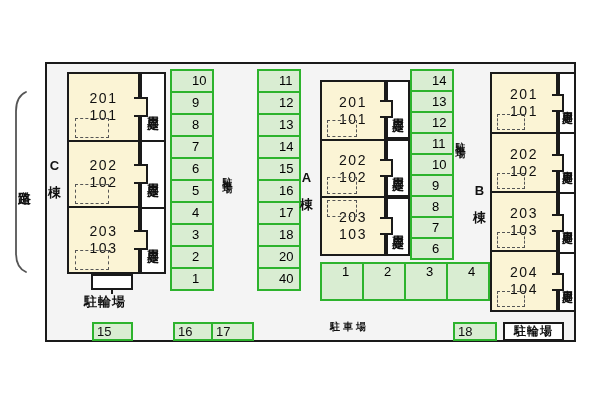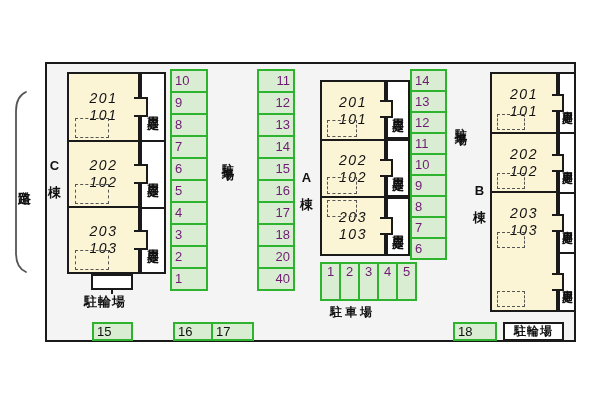--- a/index.html
+++ b/index.html
@@ -2,38 +2,38 @@
 <html><head>
 <meta charset="utf-8">
 <style>
   html,body{margin:0;padding:0;background:#fff;}
   *{box-sizing:border-box;}
   .canvas{position:relative;width:600px;height:400px;background:#ffffff;overflow:hidden;
           font-family:"Liberation Sans",sans-serif;color:#111;}
   .abs{position:absolute;}
   .site{border:2.5px solid #1a1a1a;background:#f4f4f4;}
   .vtext{writing-mode:vertical-rl;text-orientation:upright;letter-spacing:2px;line-height:1;}
-  .building{background:#fbf4d5;border:2px solid #1a1a1a;font-style:italic;}
+  .building{background:#fbf4d5;border:2px solid #1a1a1a;}
   .unit{position:absolute;left:0;right:0;display:flex;flex-direction:column;align-items:center;
         justify-content:center;font-size:14px;letter-spacing:1.5px;line-height:1.2;}
   .unit.divided{border-top:2px solid #1a1a1a;}
   .stair{position:absolute;border:1px dashed #555;background:transparent;}
   .garden{background:#ffffff;border:2px solid #1a1a1a;display:flex;align-items:center;justify-content:center;}
   .garden .vtext{font-size:12px;font-weight:600;letter-spacing:1px;}
   .bump{background:#fbf4d5;border:2px solid #1a1a1a;border-left:none;z-index:3;}
   .blabel{font-size:13px;font-weight:600;}
   .cellcol{display:flex;flex-direction:column;}
-  .cell{background:#d9edd2;border:2px solid #2db32d;font-size:13px;padding:0 3px;line-height:20px;color:#701a75;}
+  .cell{background:#d9edd2;border:2px solid #2db32d;font-size:13px;padding:0 20px;line-height:20px;color:#000000;}
   .cellcol .cell + .cell{margin-top:-2px;}
   .cell.r{text-align:right;}
   .cellrow{display:flex;flex-direction:row;}
   .cellrow .cell{text-align:center;padding-top:1px;line-height:14px;}
   .cellrow .cell + .cell{margin-left:-2px;}
   .gbox{background:#d9edd2;border:2px solid #2db32d;font-size:13px;padding:0 3px;line-height:16px;z-index:4;}
-  .plabel{font-size:12px;font-weight:600;letter-spacing:3px;}
+  .plabel{font-size:10px;font-weight:600;letter-spacing:3px;margin-top:16px;}
   .bikebox{background:#ffffff;border:2px solid #1a1a1a;font-size:12px;font-weight:700;
            display:flex;align-items:center;justify-content:center;z-index:4;letter-spacing:1px;}
   .smalltext{font-size:13px;font-weight:600;letter-spacing:1px;}
   .entrance{background:#ffffff;border:2px solid #1a1a1a;}
   .tick{background:#1a1a1a;}
 </style>
 </head>
 <body>
 
 <div class="canvas">
@@ -168,20 +168,24 @@
       <span>101</span>
     </div>
     <div class="unit divided" style="top:58px;height:59px;">
       <span>202</span>
       <span>102</span>
     </div>
     <div class="unit divided" style="top:117px;height:59px;">
       <span>203</span>
       <span>103</span>
     </div>
+    <div class="unit divided" style="top:176px;height:60px;">
+      <span>204</span>
+      <span>104</span>
+    </div>
     <div class="stair" style="left:5px;top:40px;width:28px;height:16px;"></div>
     <div class="stair" style="left:5px;top:99px;width:28px;height:16px;"></div>
     <div class="stair" style="left:5px;top:158px;width:28px;height:16px;"></div>
     <div class="stair" style="left:5px;top:217px;width:28px;height:16px;"></div>
   </div>
   <div class="abs garden" style="left:558px;top:72px;width:18px;height:62px;">
       <span class="vtext" style="font-size:11px;">専用庭</span>
     </div>
   <div class="abs garden" style="left:558px;top:132px;width:18px;height:62px;">
       <span class="vtext" style="font-size:11px;">専用庭</span>

